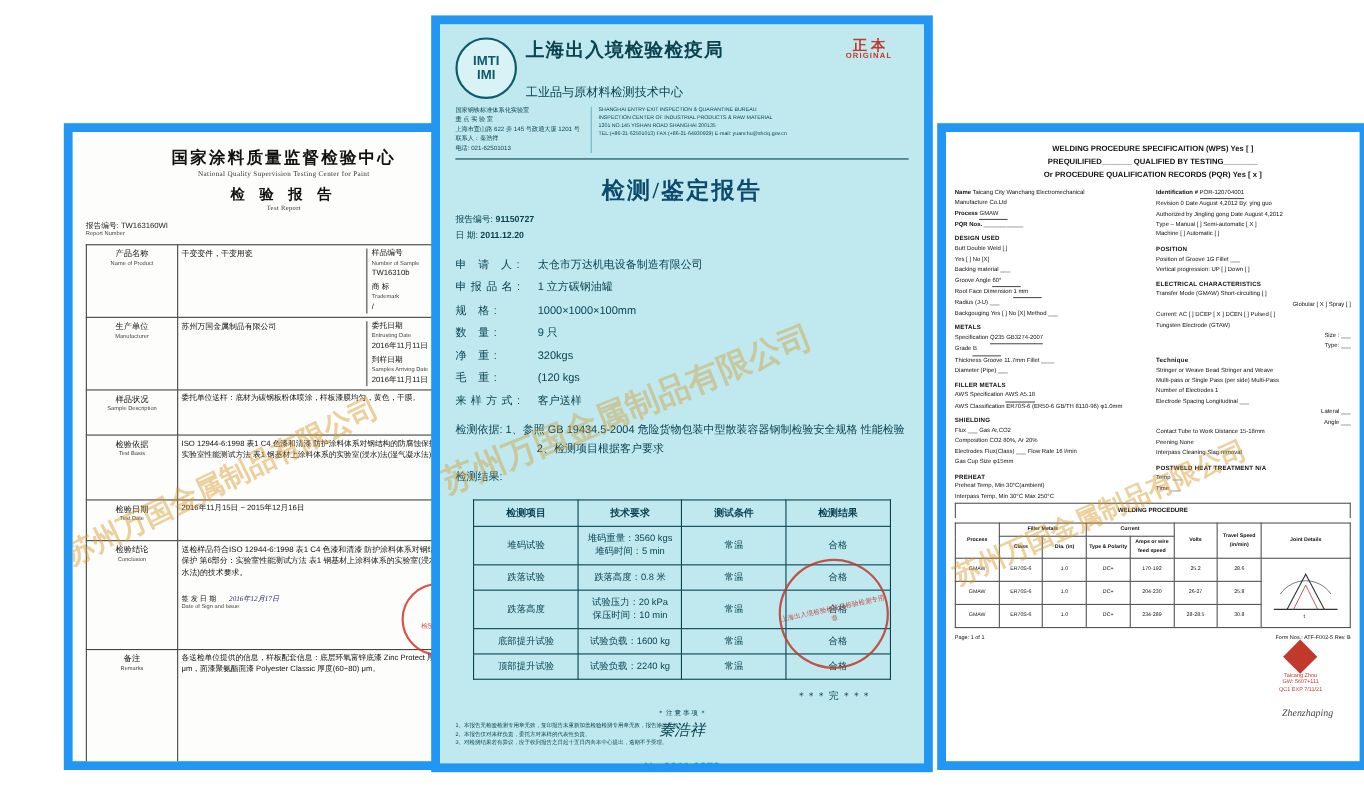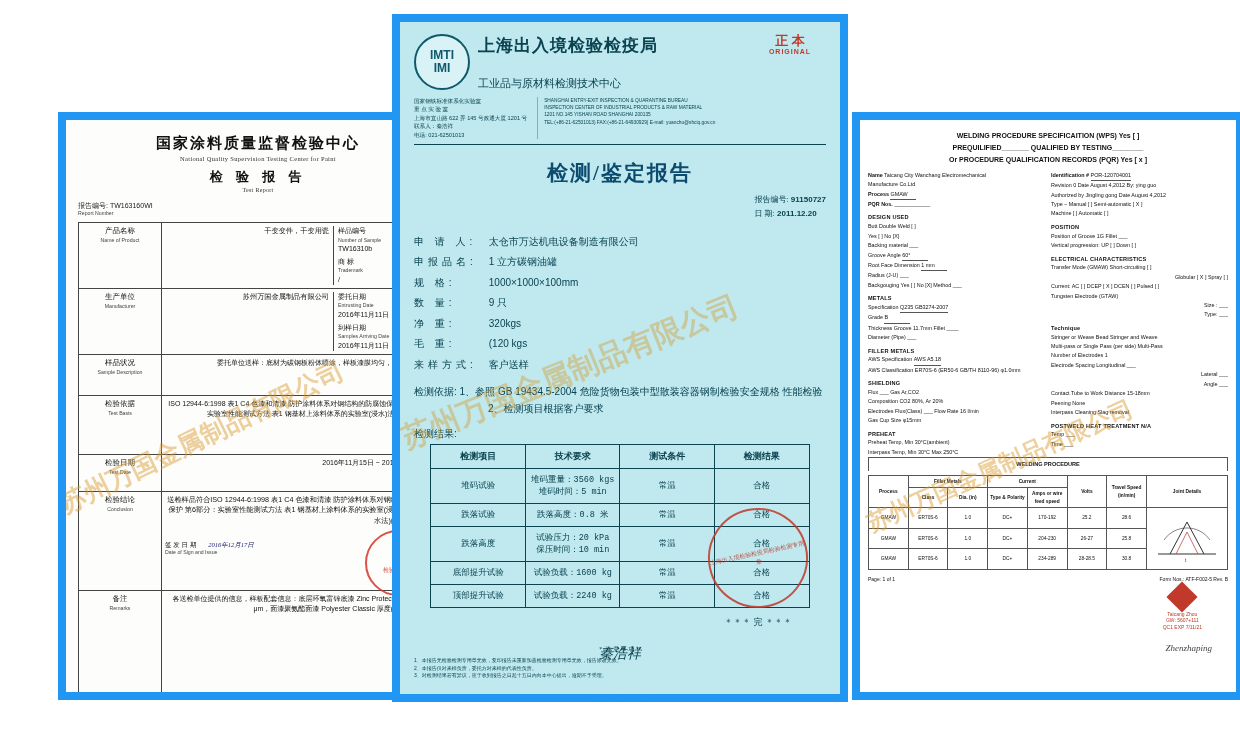--- a/index.html
+++ b/index.html
@@ -29,21 +29,21 @@
 
   table.ltab{width:100%;border-collapse:collapse;margin-top:5px;table-layout:fixed;}
   table.ltab td{border:1px solid #444;font-size:7px;color:#111;vertical-align:top;padding:3px 3px;line-height:1.45;}
   table.ltab td.lbl{width:76px;text-align:center;background:#fdfdfb;}
   table.ltab td.lbl .c{display:block;font-size:7.5px;}
   table.ltab td.lbl .e{display:block;font-size:5.2px;color:#444;}
   .subrow{display:flex;}
   .subrow .s1{flex:1;}
   .subrow .s2{width:96px;border-left:1px solid #444;margin-left:4px;padding-left:4px;}
   .mini{font-size:5.2px;color:#444;}
-  .cellcn{font-size:7.2px;text-align:right;}
+  .cellcn{font-size:7.2px;}
   .hand{font-family:"Liberation Serif",serif;font-style:italic;color:#1a1a6e;}
   .stamp-red{
     position:absolute;border:2px solid #d8342a;border-radius:50%;
     color:#d8342a;display:flex;flex-direction:column;align-items:center;justify-content:center;
     font-size:6px;text-align:center;line-height:1.1;opacity:.85;
   }
   .star{color:#d8342a;font-size:16px;line-height:1;}
 
   
   .wm{
@@ -62,28 +62,28 @@
   .m-headtxt{flex:1;}
   .m-cn1{font-size:17px;font-weight:bold;color:#0b4250;font-family:"Liberation Serif",serif;letter-spacing:1px;}
   .m-cn2{font-size:11px;color:#0b4250;margin-top:19px;font-family:"Liberation Serif",serif;}
   .m-orig{width:72px;text-align:center;color:#c0392b;font-size:13px;font-weight:bold;line-height:1.1;}
   .m-orig .sub{font-size:7px;letter-spacing:1px;}
   .m-addr{display:flex;gap:10px;margin-top:6px;}
   .m-addr .cnblk{font-size:5.6px;color:#0b4250;line-height:1.5;}
   .m-addr .enblk{font-size:4.8px;color:#0b4250;line-height:1.5;border-left:1px solid #6fb6c4;padding-left:6px;}
   .m-line{height:1px;background:#0b4250;margin:5px 0;}
   .m-title{text-align:center;font-size:21px;font-weight:bold;color:#0c4a6e;margin:14px 0 6px;font-family:"Liberation Serif",serif;letter-spacing:2px;}
-  .m-nos{display:flex;justify-content:flex-end;font-size:8px;color:#0b4250;}
+  .m-nos{display:flex;font-size:8px;color:#0b4250;}
   .m-nos .no{ text-align:left;line-height:1.8;}
   .m-fields{margin-top:10px;font-size:10px;color:#0b4250;line-height:2.05;}
   .m-fields .k{display:inline-block;width:72px;letter-spacing:4px;}
   .m-fields .v{border-bottom:0px;}
   .m-sec{font-size:10px;color:#0b4250;margin-top:8px;line-height:1.7;}
   .m-sec .idt{display:block;padding-left:74px;}
-  table.mtab{width:92%;margin:2px auto 0;border-collapse:collapse;table-layout:fixed;font-family:Liberation Mono, monospace;}
+  table.mtab{width:92%;margin:12px auto 0;border-collapse:collapse;table-layout:fixed;}
   table.mtab th,table.mtab td{border:1px solid #0b4250;font-size:8.5px;color:#0b4250;text-align:center;padding:5px 2px;}
   table.mtab th{font-weight:bold;font-size:9px;}
   .m-foot{position:absolute;left:0;right:0;bottom:2px;font-size:5px;color:#0b4250;line-height:1.55;}
   .m-foot .ft-ttl{text-align:center;font-size:6px;margin-bottom:2px;}
   .m-stamp{
     position:absolute;width:96px;height:96px;border:2px solid #c0392b;border-radius:50%;
     color:#c0392b;font-size:6px;display:flex;align-items:center;justify-content:center;
     text-align:center;transform:rotate(-12deg);opacity:.85;
   }
 

